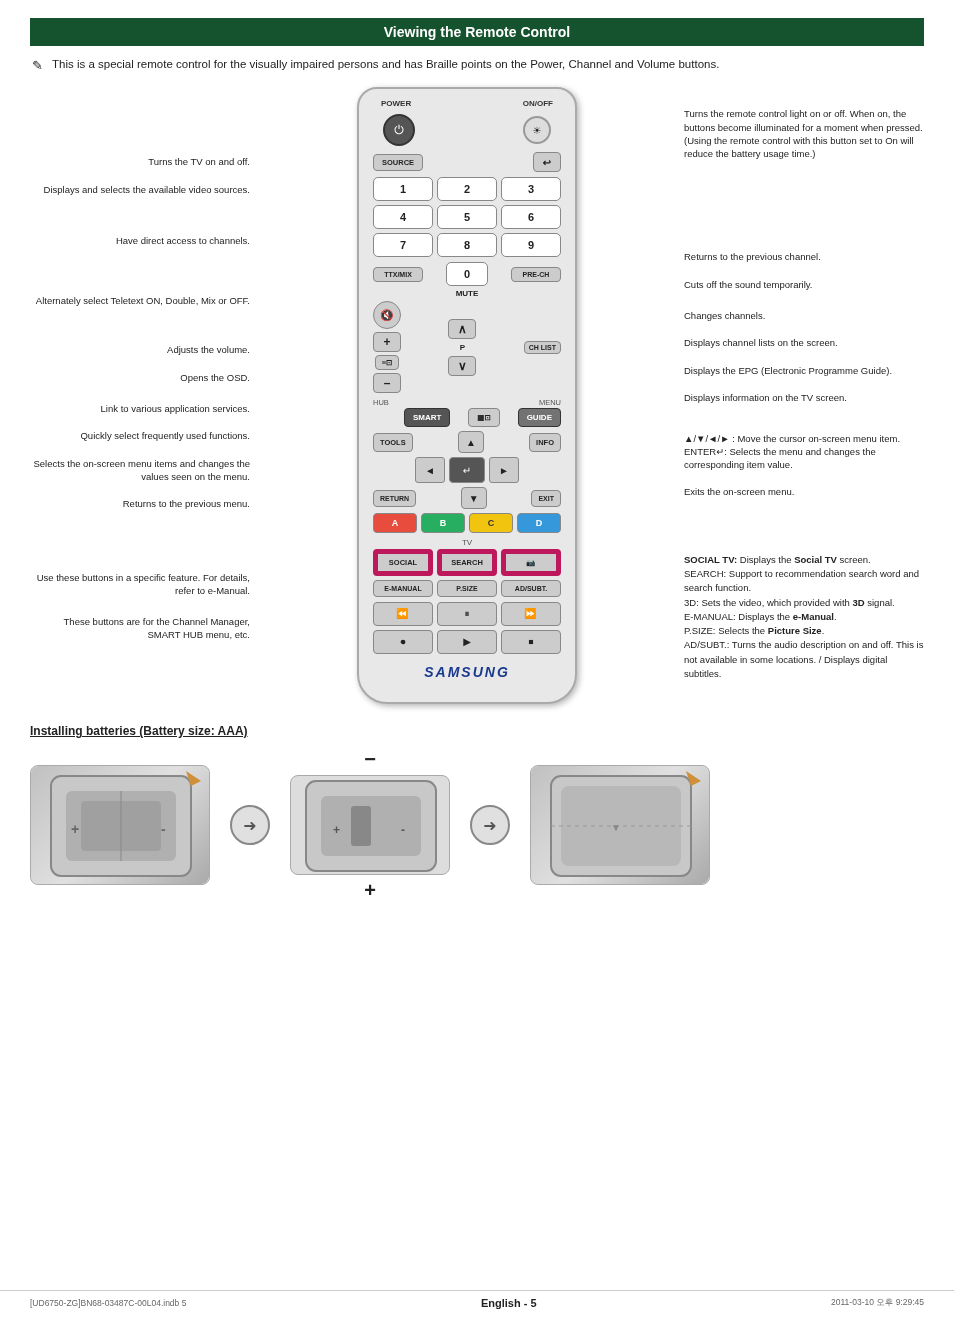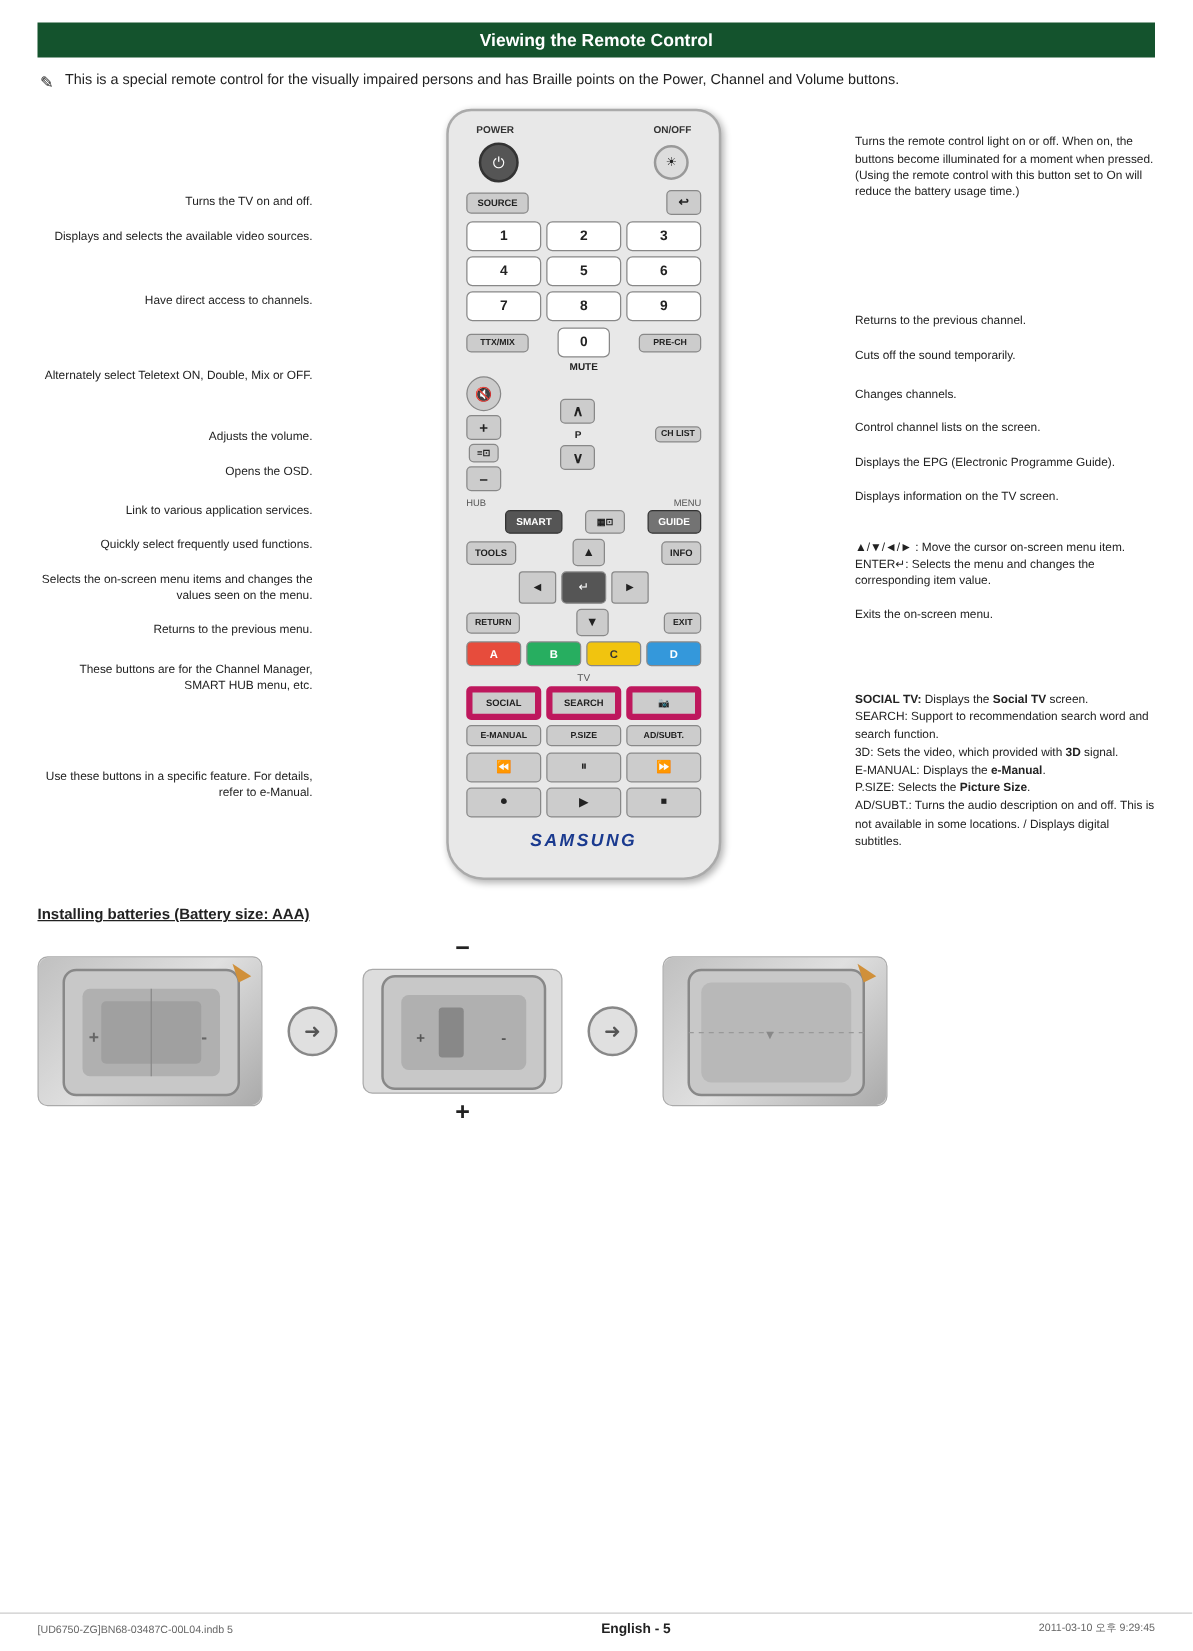--- a/index.html
+++ b/index.html
@@ -606,25 +606,25 @@
       </div>
       <div class="annotation-item" style="margin-top:14px;">
         <span>Quickly select frequently used functions.</span>
       </div>
       <div class="annotation-item" style="margin-top:6px;">
         <span>Selects the on-screen menu items and changes the values seen on the menu.</span>
       </div>
       <div class="annotation-item" style="margin-top:8px;">
         <span>Returns to the previous menu.</span>
       </div>
+      <div class="annotation-item" style="margin-top:60px;">
+        <span>Use these buttons in a specific feature. For details, refer to e-Manual.</span>
+      </div>
       <div class="annotation-item" style="margin-top:18px;">
         <span>These buttons are for the Channel Manager, SMART HUB menu, etc.</span>
-      </div>
-      <div class="annotation-item" style="margin-top:60px;">
-        <span>Use these buttons in a specific feature. For details, refer to e-Manual.</span>
       </div>
     </div>
 
     <div class="remote-wrapper">
       <div class="remote">
 
         <div class="remote-top">
           <span class="remote-top-label">POWER</span>
           <span class="remote-top-label">ON/OFF</span>
         </div>
@@ -755,21 +755,21 @@
       <div class="annotation-item right-side" style="margin-top:90px;">
         <span>Returns to the previous channel.</span>
       </div>
       <div class="annotation-item right-side" style="margin-top:8px;">
         <span>Cuts off the sound temporarily.</span>
       </div>
       <div class="annotation-item right-side" style="margin-top:18px;">
         <span>Changes channels.</span>
       </div>
       <div class="annotation-item right-side" style="margin-top:14px;">
-        <span>Control channel lists on the screen.</span>
+        <span>Displays channel lists on the screen.</span>
       </div>
       <div class="annotation-item right-side" style="margin-top:8px;">
         <span>Displays the EPG (Electronic Programme Guide).</span>
       </div>
       <div class="annotation-item right-side" style="margin-top:14px;">
         <span>Displays information on the TV screen.</span>
       </div>
       <div class="annotation-item right-side" style="margin-top:10px; white-space:pre-line;">
         <span>▲/▼/◄/► : Move the cursor on-screen menu item.
 ENTER↵: Selects the menu and changes the corresponding item value.</span>

